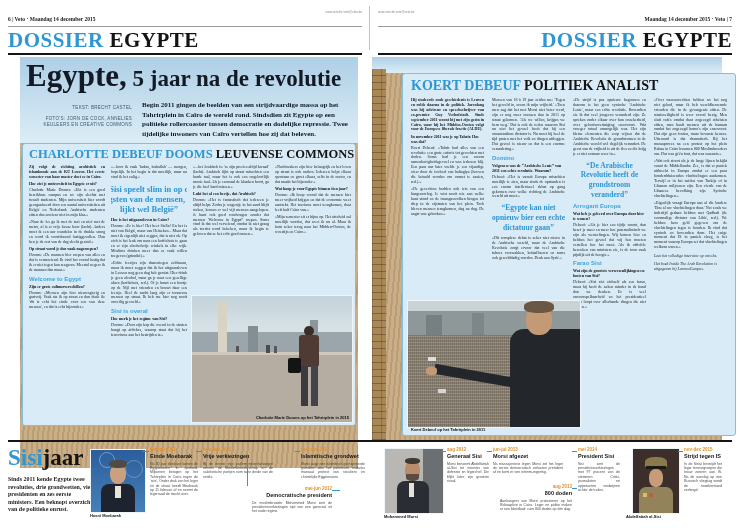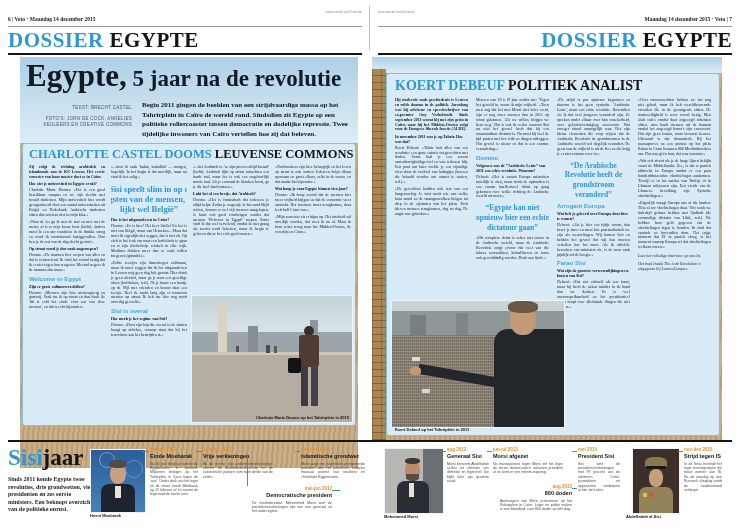--- a/index.html
+++ b/index.html
@@ -68,21 +68,21 @@
   <div class="a sand" style="left:20px;top:57px;width:338px;height:411px">
     <div class="a sky" style="left:0;top:0;width:338px;height:86px"></div>
     <div class="a ft-line" style="left:6px;top:2px;width:330px"><span class="ft-big">Egypte,</span><span class="ft-small"> 5 jaar na de revolutie</span></div>
     <div class="a cred" style="left:10px;top:48px;width:102px">
       <div>TEKST: BRECHT CASTEL</div>
       <div>FOTO'S: JORN DE COCK, ANNELIES KEULEERS EN CREATIVE COMMONS</div>
     </div>
     <div class="a intro" style="left:122px;top:44px;width:208px">Begin 2011 gingen de beelden van een strijdvaardige massa op het Tahrirplein in Caïro de wereld rond. Sindsdien zit Egypte op een politieke rollercoaster tussen democratie en dodelijke repressie. Twee tijdelijke inwoners van Caïro vertellen hoe zij dat beleven.</div>
 
     <div class="a panel" style="left:2px;top:86px;width:332px;height:281px">
-      <div class="a kicker" style="left:6px;top:3px;font-size:12.5px;line-height:14px"><span class="blue">CHARLOTTE CASTEL DOOMS </span><span>LEUVENSE COMMONS</span></div>
+      <div class="a kicker" style="left:6px;top:3px;font-size:12.5px;line-height:14px"><span class="blue">CHARLOTTE DEBEUF DOOMS </span><span>LEUVENSE COMMONS</span></div>
 
       <div class="a col" style="left:6px;top:21px;width:76px;height:255px">
         <div class="bt lead">Zij volgt de richting arabistiek en islamkunde aan de KU Leuven. Het eerste semester van haar master doet ze in Caïro.</div>
         <div class="bq">Hoe ziet je universiteit in Egypte er uit?</div>
         <div class="bt">Charlotte Marie Dooms: «Het is een goed bereikbare campus en we zijn slechts met twaalf studenten. Mijn universiteit hier wordt georganiseerd door een aantal universiteiten uit België en Nederland; Arabische studenten zitten dus sowieso niet in mijn klas.»</div>
         <div class="bt">«Naar de les ga ik met de taxi en niet met de metro, al is er vrije keuze hoor (lacht). Anders moet ik een uur wandelen in de drukke smog en word ik voortdurend lastiggevallen. Dan ben je de rest van de dag slecht gezind.»</div>
         <div class="bq">Op straat word je dus vaak nageroepen?</div>
         <div class="bt">Dooms: «De mannen hier roepen van alles en dat is vermoeiend. Ik vind het vooral lastig dat ik er niet tegen kan reageren. Meestal negeer ik de mannen dan maar.»</div>
         <div class="sh">Welcome to Egypt</div>
         <div class="bq">Zijn er grote cultuurverschillen?</div>
@@ -130,21 +130,21 @@
         <div class="a" style="left:96px;top:62px;width:13px;height:15px;background:#141414;border-radius:2px"></div>
         <div class="a cap" style="right:3px;bottom:2px;text-align:right">Charlotte Marie Dooms op het Tahrirplein in 2015</div>
       </div>
     </div>
   </div>
 
   <div class="a sand" style="left:372px;top:57px;width:350px;height:383px">
     <div class="a sky" style="left:0;top:0;width:350px;height:16px"></div>
     <div class="a bricks" style="left:0;top:12px;width:14px;height:371px"></div>
 
-    <div class="a panel" style="left:14px;top:16px;width:332px;height:361px">
+    <div class="a panel" style="left:30px;top:16px;width:332px;height:361px">
       <div class="a kicker" style="left:8px;top:4px;font-size:14px;line-height:16px"><span class="blue">KOERT DEBEUF </span><span>POLITIEK ANALIST</span></div>
 
       <div class="a col" style="left:8px;top:24px;width:73px;height:200px">
         <div class="bt lead">Hij studeerde oude geschiedenis te Leuven en rolde daarna in de politiek. Jarenlang was hij adviseur en speechschrijver van ex-premier Guy Verhofstadt. Sinds september 2011 woont hij met zijn gezin in Caïro, waar hij het Midden-Oosten volgt voor de Europese liberale fractie (ALDE).</div>
         <div class="bq">In november 2011 was je op Tahrir. Hoe was dat?</div>
         <div class="bt">Koert Debeuf: «Tahrir had alles van een revolutie: een grote euforie tot gevechten met doden. Soms had je een enorm samenhorigheidsgevoel en was iedereen blij. Een paar uur later voelde je een vijandige sfeer door de invloed van baltagiya (boeven die betaald worden om onrust te zaaien, red.).»</div>
         <div class="bt">«De gevechten hadden ook iets van een burgeroorlog. Je wist nooit wie aan welke kant stond en de traangaswolken hingen tot diep in de zijstraten van het plein. Toch bleven mensen terugkomen, dag na dag. De angst was gebroken.»</div>
       </div>
 
       <div class="a col" style="left:89px;top:24px;width:73px;height:200px">

